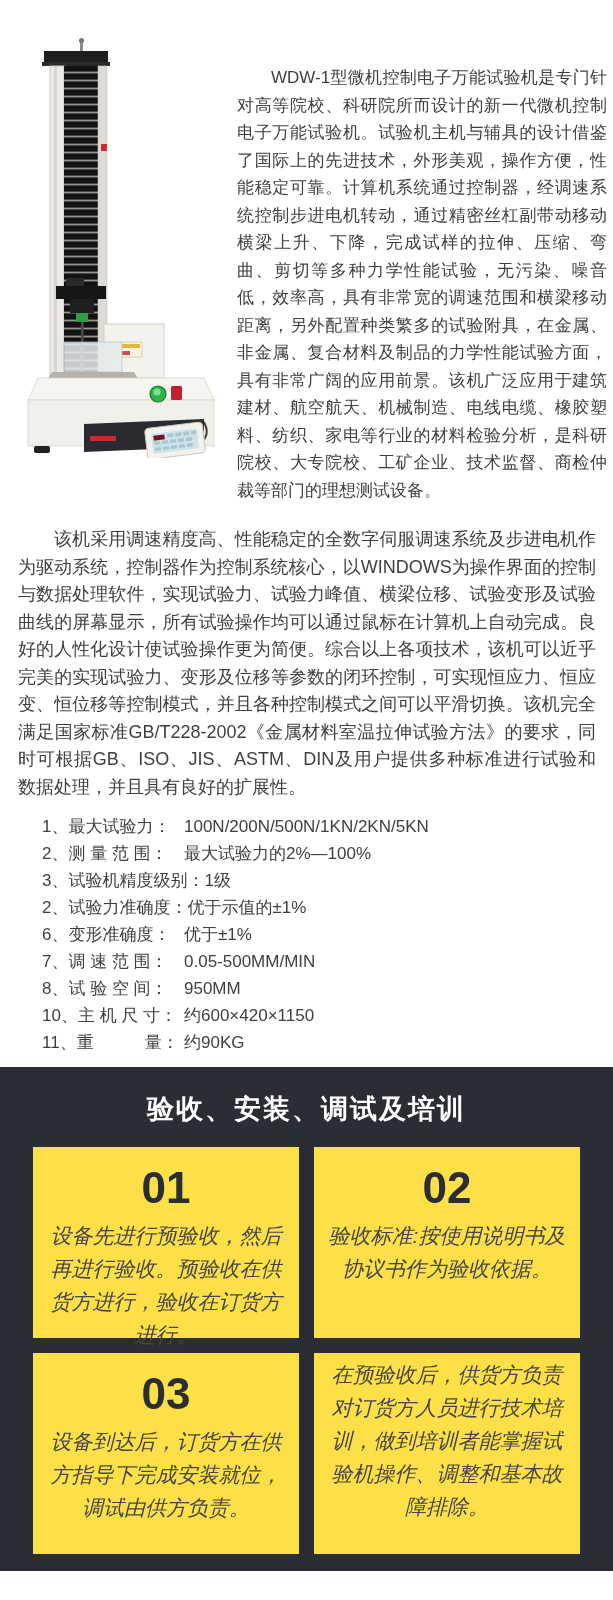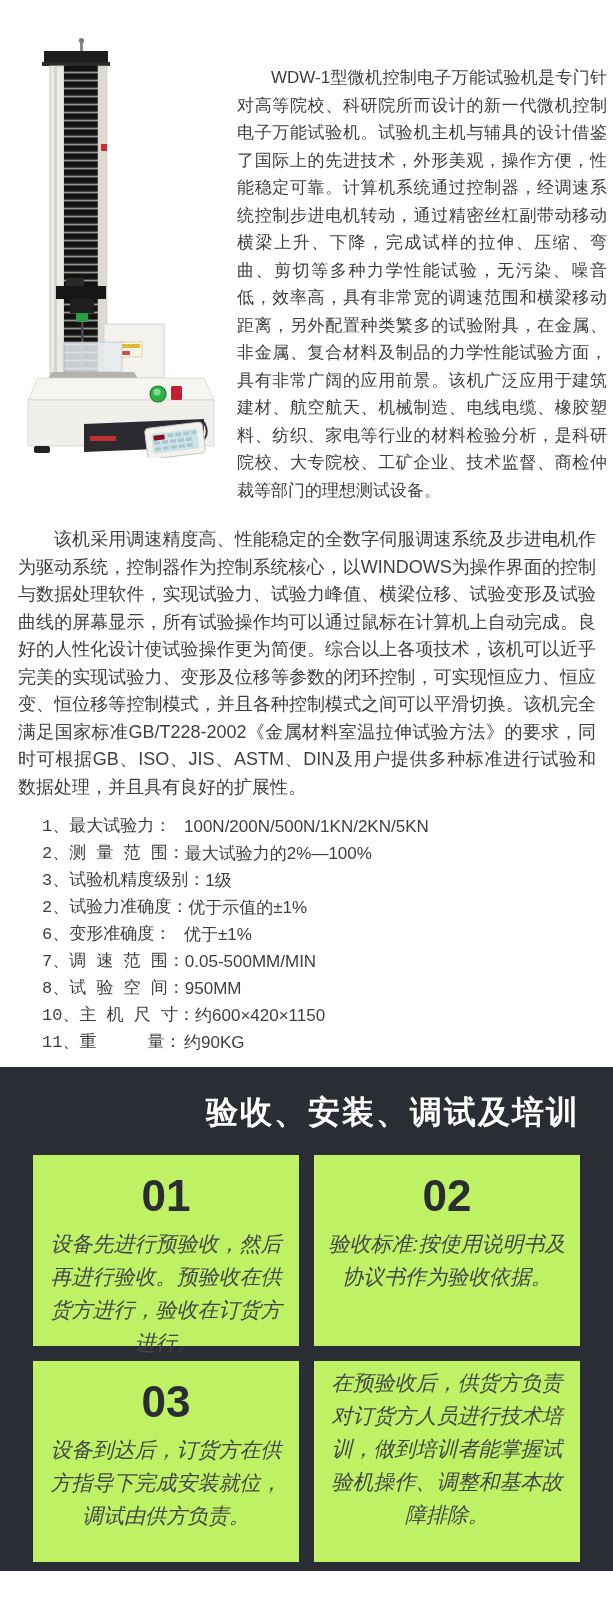--- a/index.html
+++ b/index.html
@@ -23,43 +23,43 @@
   
   .para2{
     margin:22px 17px 0 18px;
     font-size:18px;line-height:27.5px;
     text-align:justify;text-indent:2em;
   }
 
   
   .specs{margin:16px 10px 0 42px;}
   .spec-row{display:flex;font-size:17px;line-height:20px;margin-bottom:7px;}
-  .spec-label{min-width:142px;white-space:pre;flex:none;font-family:Liberation Mono, monospace;}
+  .spec-label{min-width:142px;white-space:pre;flex:none;}
   .spec-value{white-space:pre;}
 
   
   .dark{
     background:#2b2d35;
     height:504px;box-sizing:border-box;
     margin-top:14px;
     padding:24px 33px 0 33px;
   }
   .dark-title{
     margin:0 0 20px 0;
-    color:#ffffff;font-size:32px;font-weight:700;
-    text-align:right;letter-spacing:2px;
+    color:#ffffff;font-size:27px;font-weight:700;
+    text-align:center;letter-spacing:2px;
   }
   .cards{
     display:grid;
     grid-template-columns:1fr 1fr;
     grid-template-rows:191px 201px;
     gap:15px 15px;
   }
   .card{
-    background:#bef264;
+    background:#fde047;
     box-sizing:border-box;
     padding:0 13px;
     text-align:center;
   }
   .card-number{
     font-size:44px;font-weight:700;color:#2b2d35;
     margin-top:16px;line-height:1.15;
   }
   .card-text{
     font-size:21px;line-height:33px;color:#45454b;

